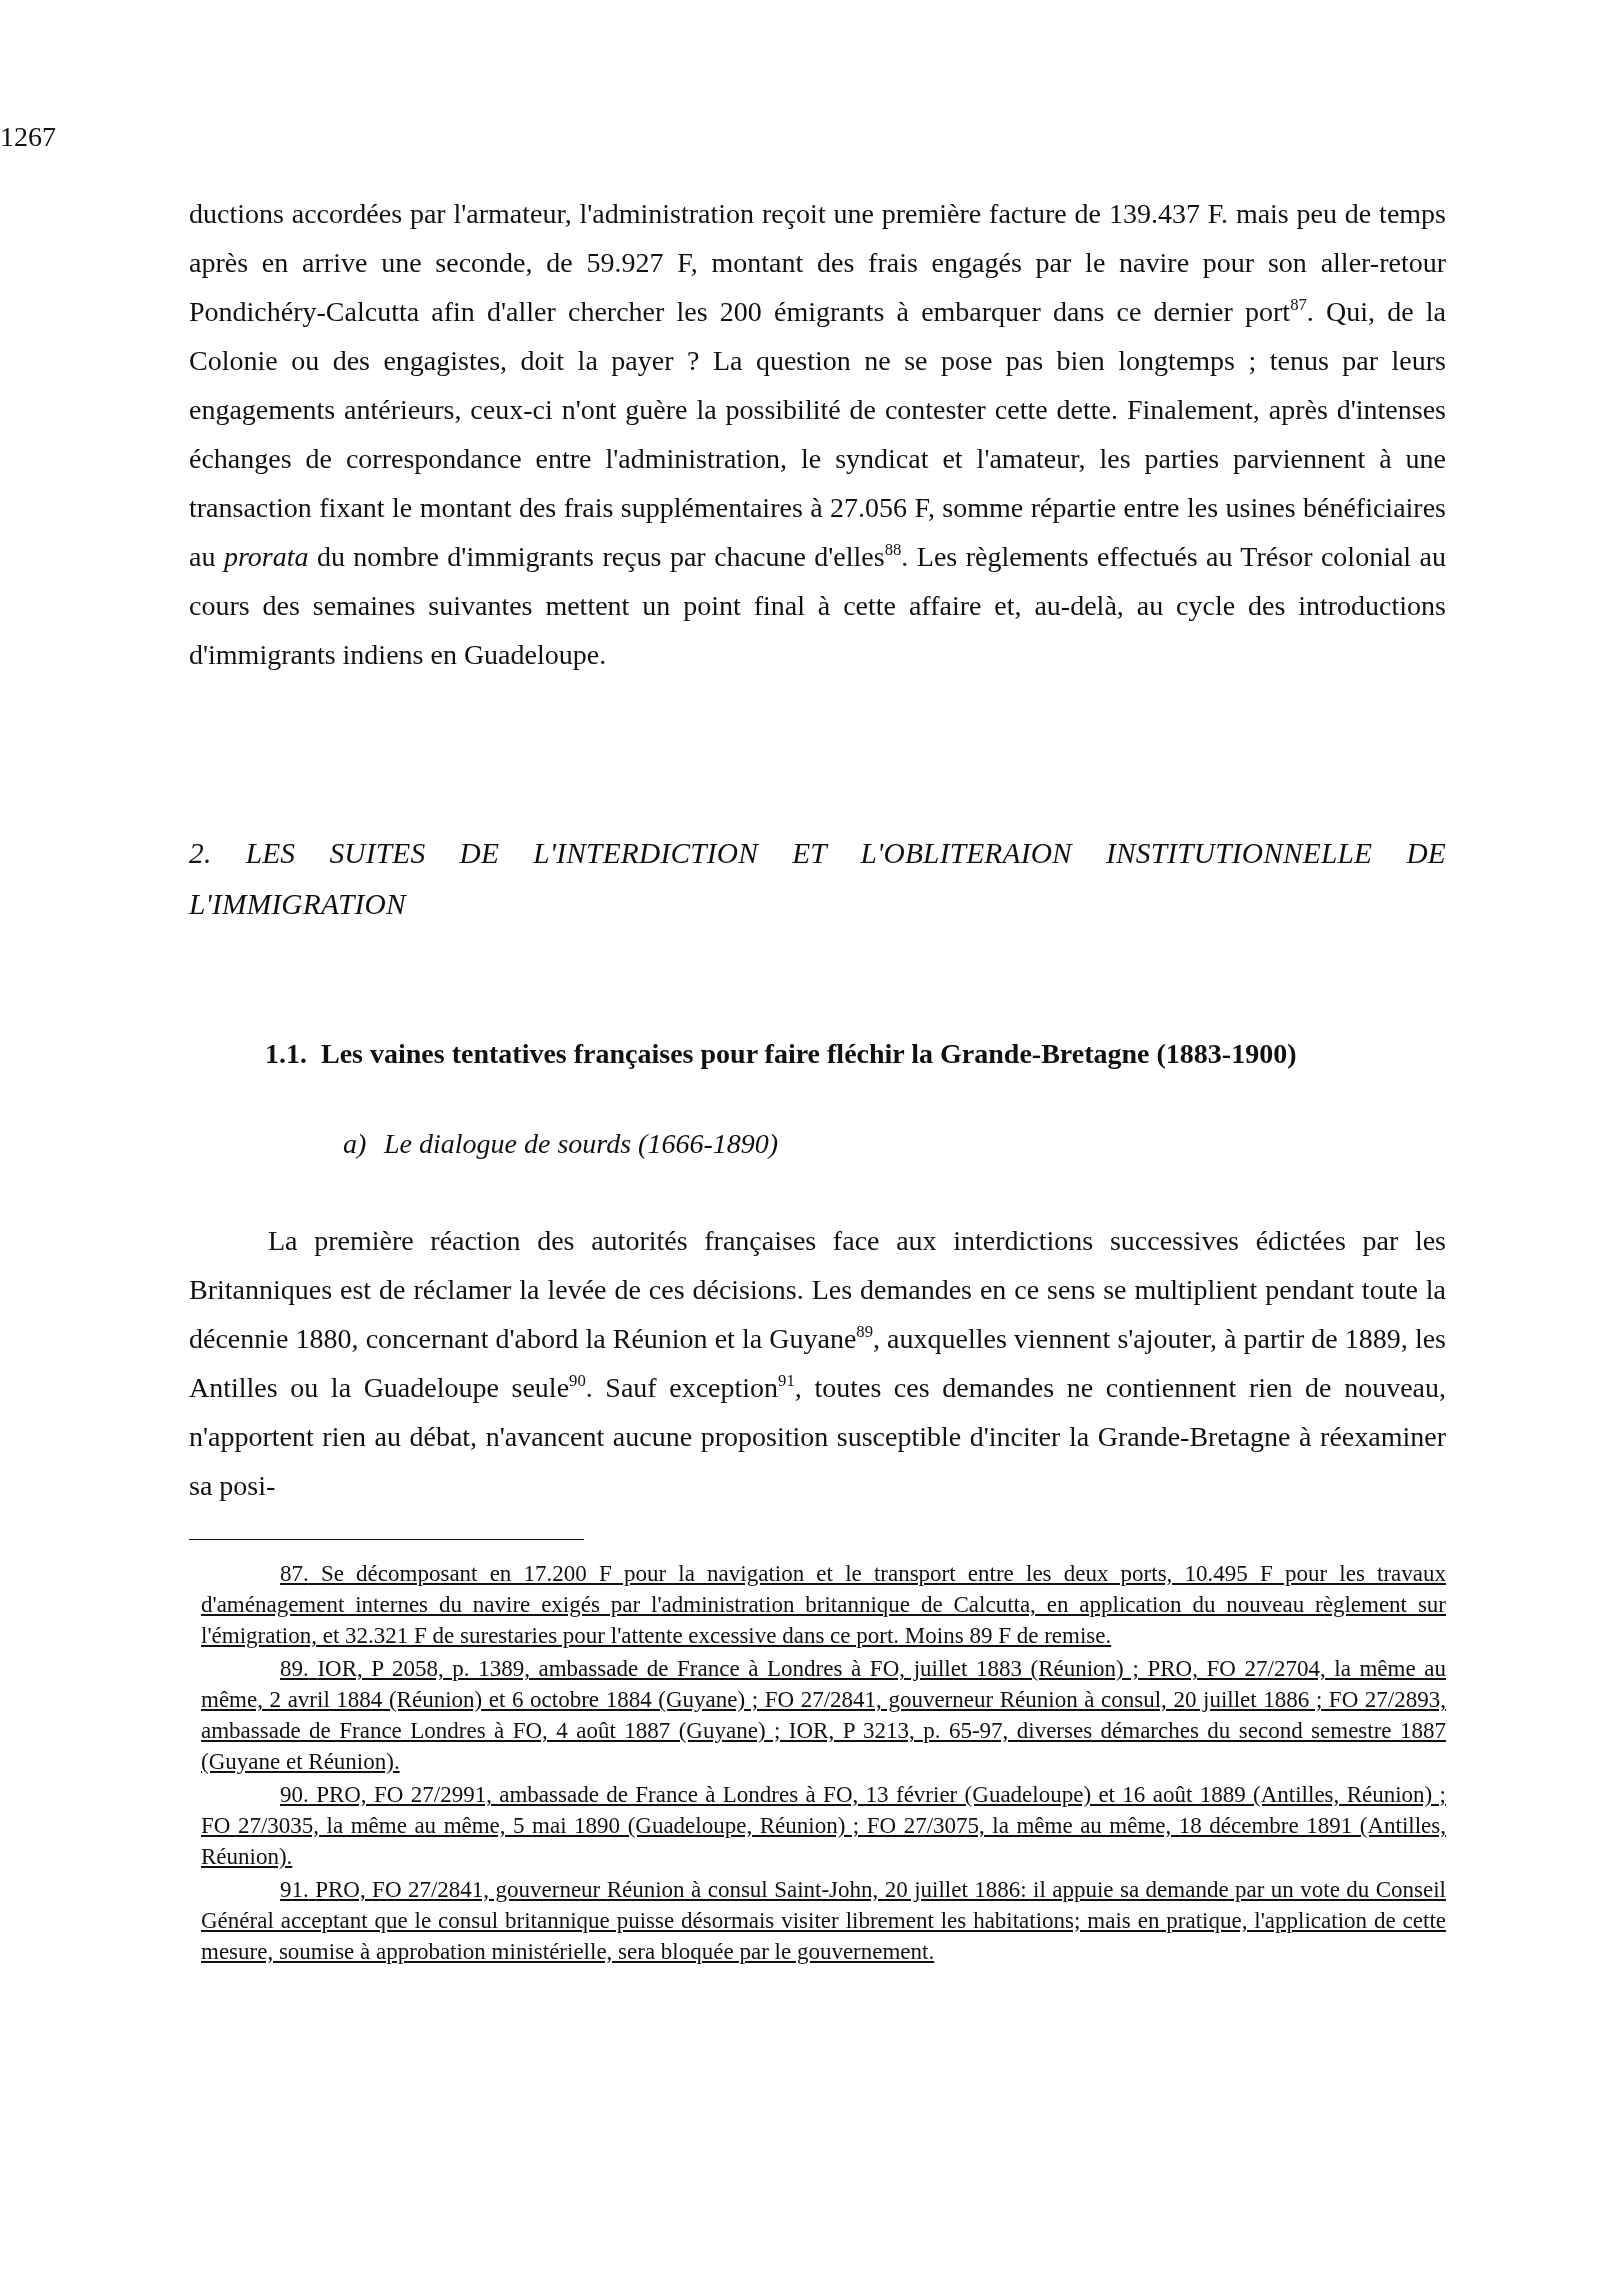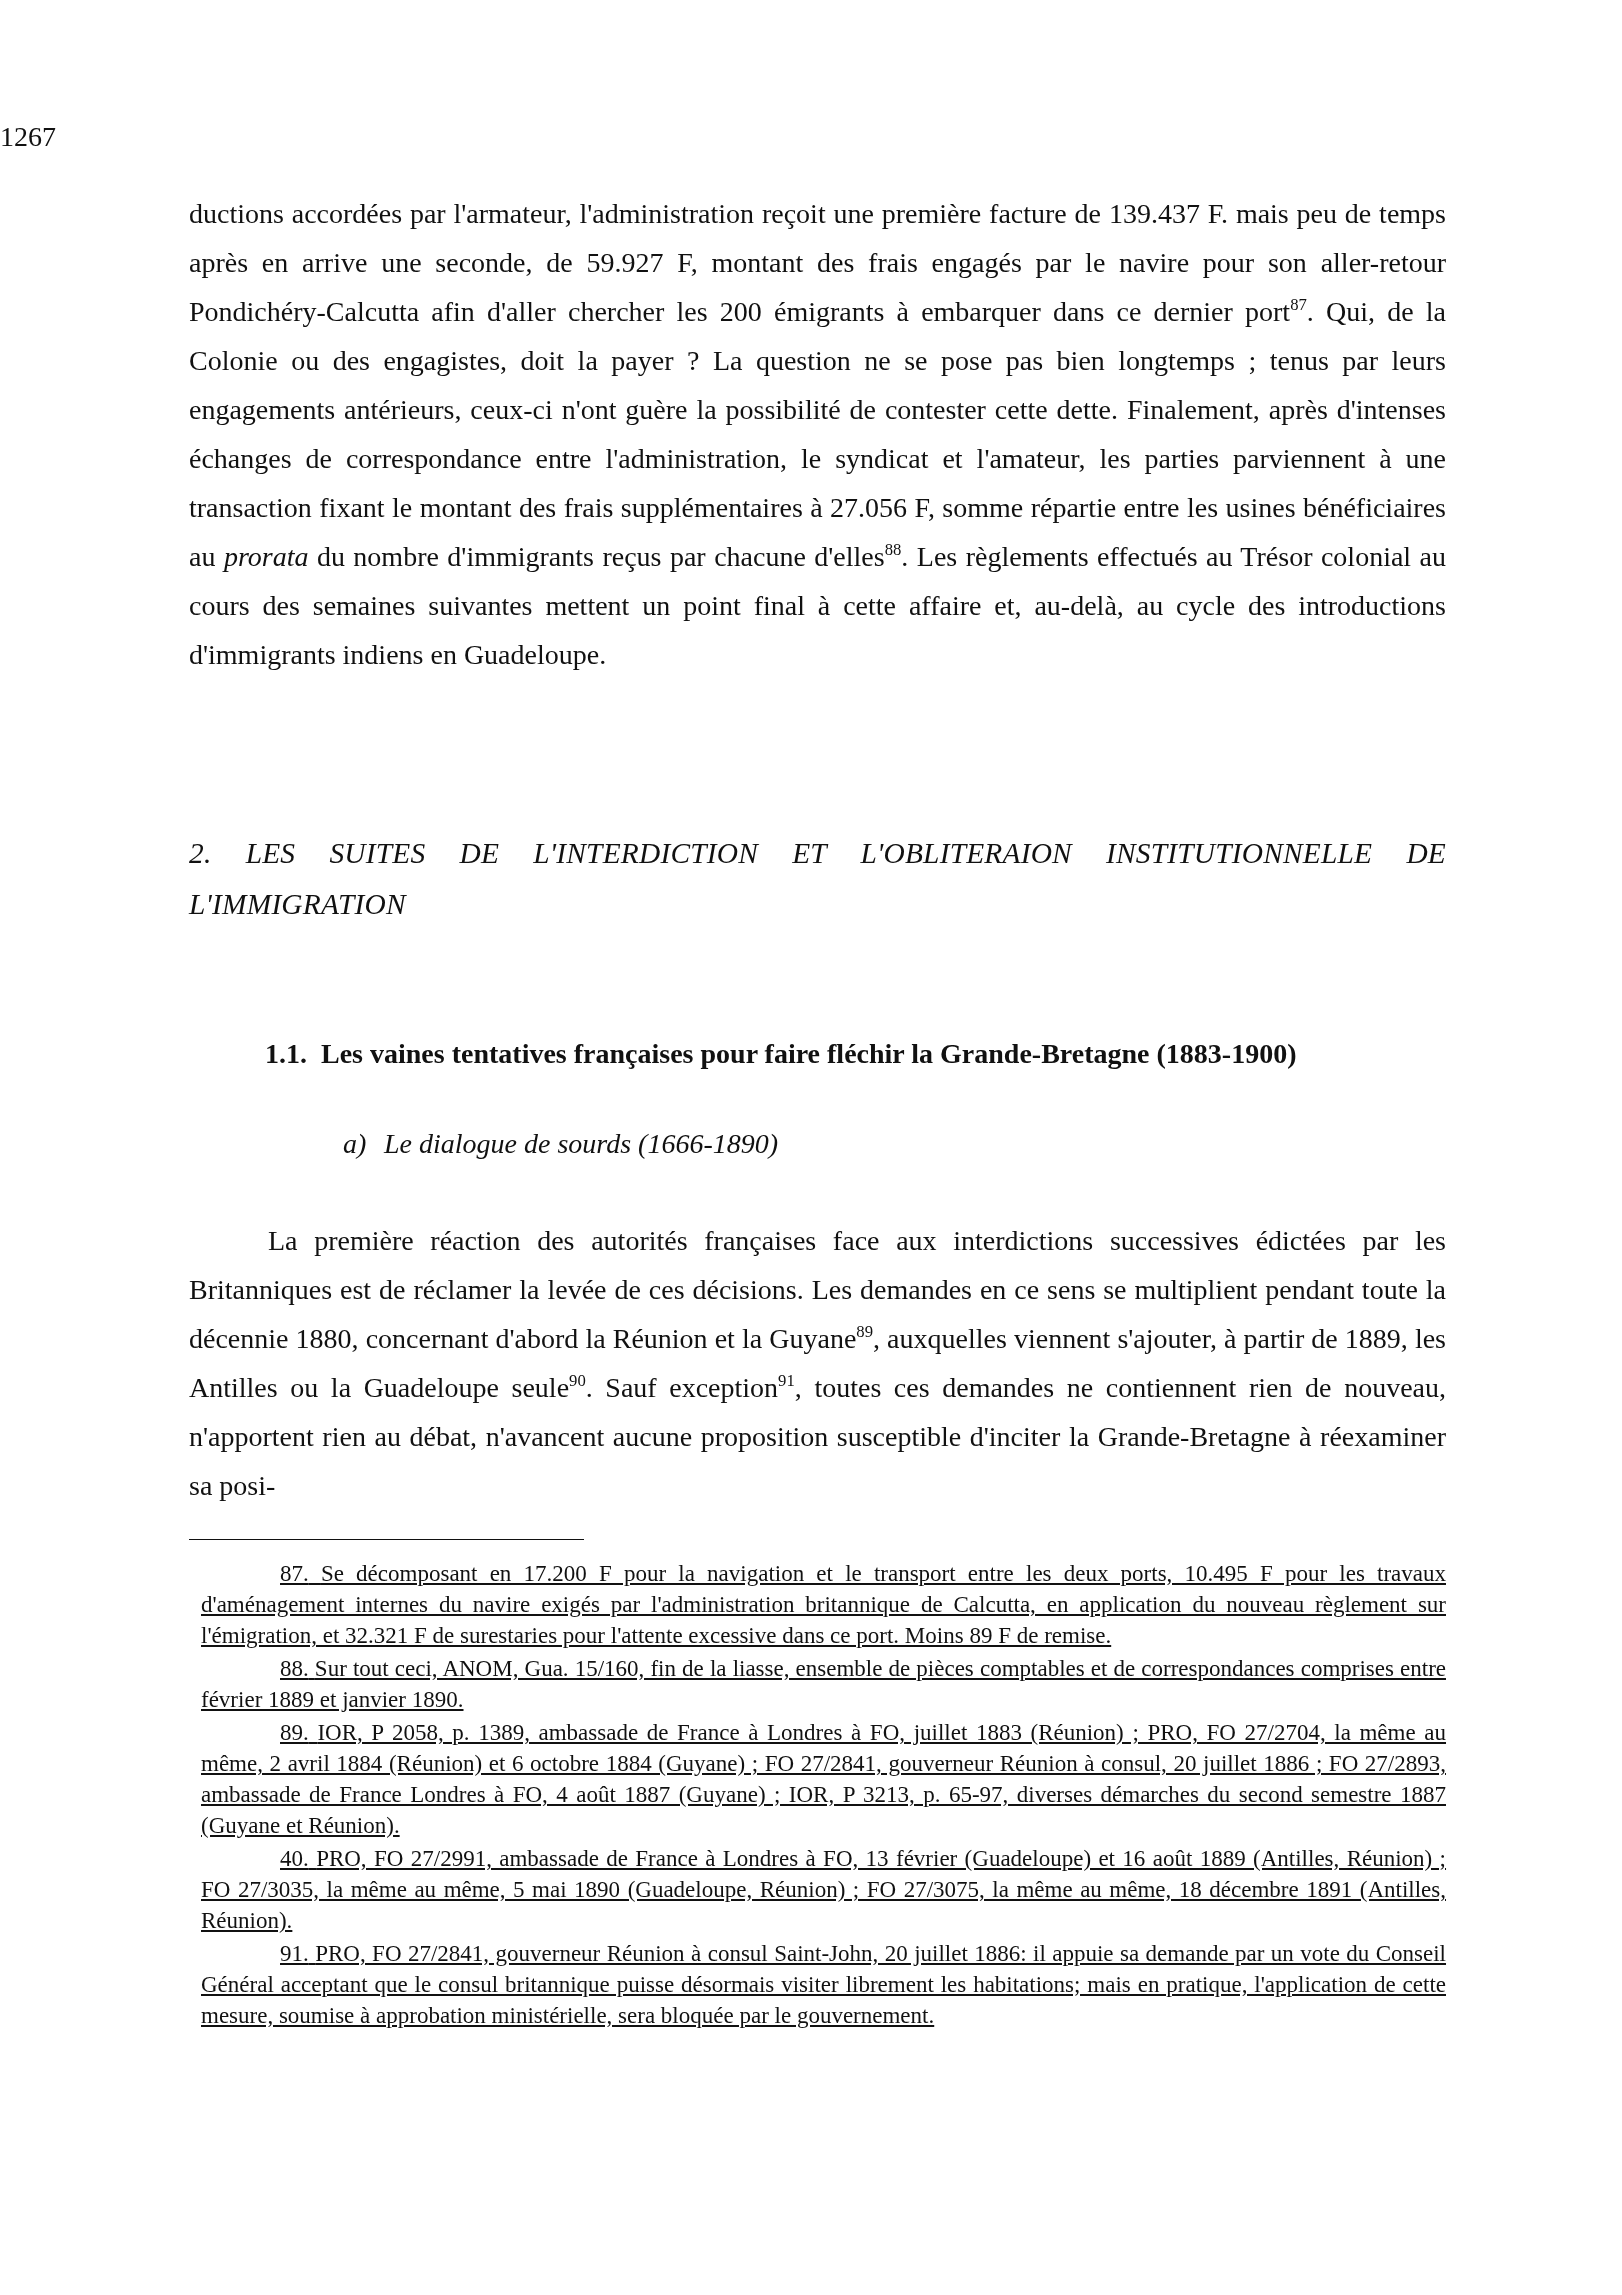--- a/index.html
+++ b/index.html
@@ -48,18 +48,17 @@
 </div>
 
 <div class="body-text p2">
   <p><span>La première réaction des autorités françaises face aux interdictions successives édictées par les Britanniques est de réclamer la levée de ces décisions. Les demandes en ce sens se multiplient pendant toute la décennie 1880, concernant d'abord la Réunion et la Guyane</span><sup>89</sup><span>, auxquelles viennent s'ajouter, à partir de 1889, les Antilles ou la Guadeloupe seule</span><sup>90</sup><span>. Sauf exception</span><sup>91</sup><span>, toutes ces demandes ne contiennent rien de nouveau, n'apportent rien au débat, n'avancent aucune proposition susceptible d'inciter la Grande-Bretagne à réexaminer sa posi-</span></p>
 </div>
 
 <div class="footnote-rule"></div>
 
 <div class="footnotes">
   <p class="footnote"><span>87.</span> <span>Se décomposant en 17.200 F pour la navigation et le transport entre les deux ports, 10.495 F pour les travaux d'aménagement internes du navire exigés par l'administration britannique de Calcutta, en application du nouveau règlement sur l'émigration, et 32.321 F de surestaries pour l'attente excessive dans ce port. Moins 89 F de remise.</span></p>
-  <p class="footnote"><span>88.</span> <span>Sur tout ceci, ANOM, Gua. 15/160, fin de la liasse, ensemble de pièces comptables et de correspondances comprises entre février 1889 et janvier 1890.</span></p>
   <p class="footnote"><span>89.</span> <span>IOR, P 2058, p. 1389, ambassade de France à Londres à FO, juillet 1883 (Réunion) ; PRO, FO 27/2704, la même au même, 2 avril 1884 (Réunion) et 6 octobre 1884 (Guyane) ; FO 27/2841, gouverneur Réunion à consul, 20 juillet 1886 ; FO 27/2893, ambassade de France Londres à FO, 4 août 1887 (Guyane) ; IOR, P 3213, p. 65-97, diverses démarches du second semestre 1887 (Guyane et Réunion).</span></p>
-  <p class="footnote"><span>40.</span> <span>PRO, FO 27/2991, ambassade de France à Londres à FO, 13 février (Guadeloupe) et 16 août 1889 (Antilles, Réunion) ; FO 27/3035, la même au même, 5 mai 1890 (Guadeloupe, Réunion) ; FO 27/3075, la même au même, 18 décembre 1891 (Antilles, Réunion).</span></p>
+  <p class="footnote"><span>90.</span> <span>PRO, FO 27/2991, ambassade de France à Londres à FO, 13 février (Guadeloupe) et 16 août 1889 (Antilles, Réunion) ; FO 27/3035, la même au même, 5 mai 1890 (Guadeloupe, Réunion) ; FO 27/3075, la même au même, 18 décembre 1891 (Antilles, Réunion).</span></p>
   <p class="footnote"><span>91.</span> <span>PRO, FO 27/2841, gouverneur Réunion à consul Saint-John, 20 juillet 1886: il appuie sa demande par un vote du Conseil Général acceptant que le consul britannique puisse désormais visiter librement les habitations; mais en pratique, l'application de cette mesure, soumise à approbation ministérielle, sera bloquée par le gouvernement.</span></p>
 </div>
 
 
 </body></html>

